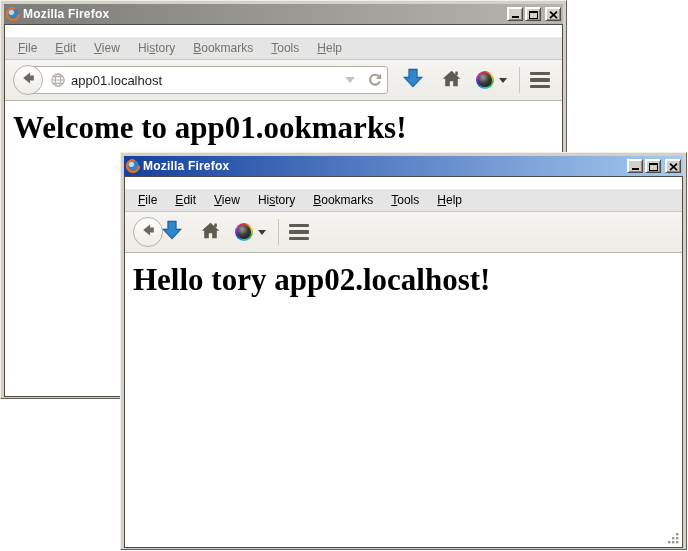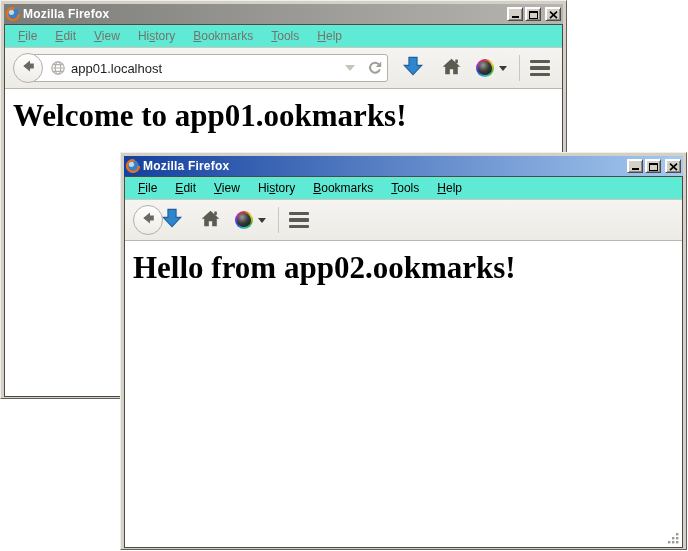--- a/index.html
+++ b/index.html
@@ -33,22 +33,22 @@
   .glyph-min { width:7px; height:2px; background:#000; margin:0 0 2px 0; }
   .glyph-max { width:9px; height:8px; border:1px solid #000; border-top-width:2px; margin-bottom:1px; }
   .wbtn.close { align-items:center; }
 
   
   .client {
     border:1px solid #4c4a43; background:#fff;
     height:calc(100% - 18px); display:flex; flex-direction:column; overflow:hidden;
   }
   .menubar {
-    height:22px; flex:0 0 22px; background:#5eead4;
-    display:flex; align-items:center; padding-left:4px; font-size:12px;
+    height:22px; flex:0 0 22px; background:#e5e5e5;
+    display:flex; align-items:center; padding-left:4px; font-size:12px;margin-top:12px;
   }
   .menu-item { padding:2px 9px; white-space:nowrap; color:#000; }
   .window.inactive .menu-item { color:#75736e; }
 
   .navbar {
     height:42px; flex:0 0 42px;
     background:linear-gradient(#f6f4f1,#edebe6);
     border-top:1px solid #cbc8bf; border-bottom:1px solid #b9b6ad;
     display:flex; align-items:center; padding:0 10px 0 8px;
   }
@@ -266,21 +266,21 @@
           <i class="caret"></i>
         </div>
         <div class="sep"></div>
         <div class="hamburger">
             <i></i>
             <i></i>
             <i></i>
           </div>
       </div>
       <div class="content">
-        <h1 class="heading">Hello from app02.ookmarks!</h1>
+        <h1 class="heading">Hello tory app02.localhost!</h1>
         <div class="grip"><span>
   <svg width="14" height="14" viewBox="0 0 14 14">
     <g fill="#ffffff">
                   <rect x="11" y="3" width="2.4" height="2.4"></rect>
                   <rect x="7" y="7" width="2.4" height="2.4"></rect>
                   <rect x="11" y="7" width="2.4" height="2.4"></rect>
                   <rect x="3" y="11" width="2.4" height="2.4"></rect>
                   <rect x="7" y="11" width="2.4" height="2.4"></rect>
                   <rect x="11" y="11" width="2.4" height="2.4"></rect>
                 </g>

